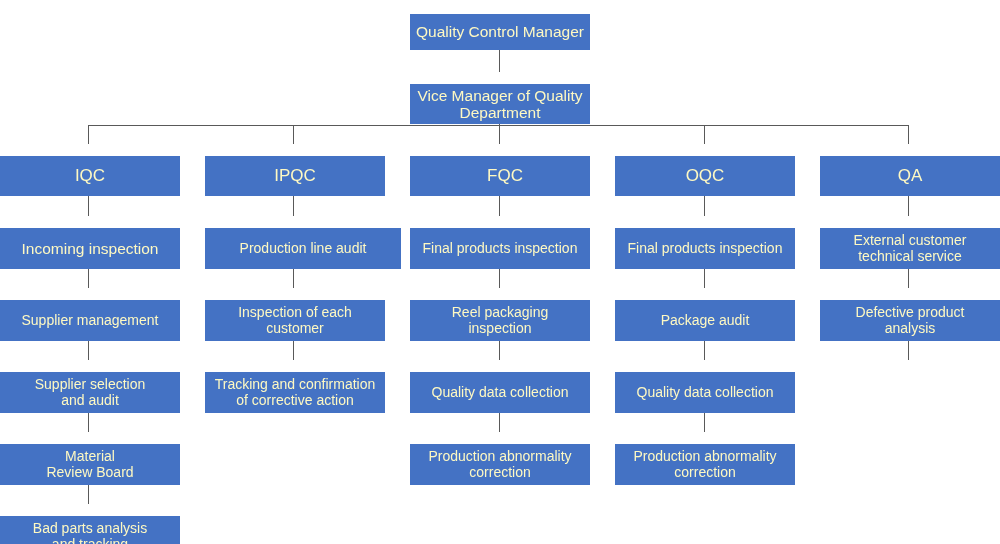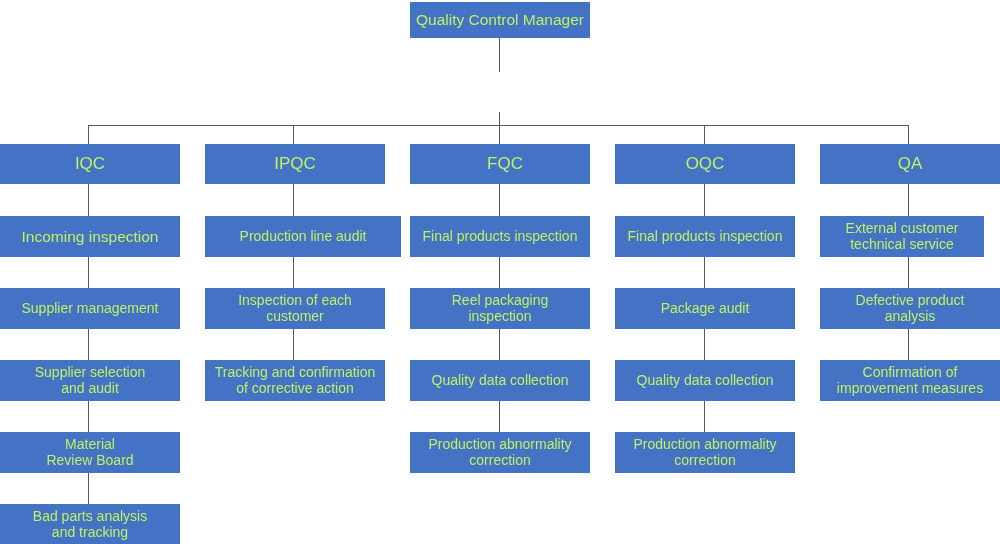--- a/index.html
+++ b/index.html
@@ -15,30 +15,31 @@
   }
   #chart {
     position: relative;
     width: 1000px;
     height: 544px;
     background: #ffffff;
   }
   .node {
     position: absolute;
     background: #4472C4;
-    color: #bef264;
+    color: #fef9c3;
     display: flex;
     align-items: center;
     justify-content: center;
     text-align: center;
     line-height: 1.12;
     box-sizing: border-box;
     padding: 2px 6px;
     z-index: 2;
     white-space: pre-line;
+    margin-top: 12px;
   }
   .node.root   { font-size: 15.5px; }
   .node.deputy { font-size: 15.5px; }
   .node.dept   { font-size: 17px; }
   .node.task   { font-size: 14px; }
   .node.task-lg { font-size: 15.5px; }
 
   .vline {
     position: absolute;
     width: 1px;
@@ -54,20 +55,22 @@
 </style>
 </head>
 <body>
 
 <div id="chart">
 
   <div class="node root" style="left:410px; top:2px; width:180px; height:36px;">Quality Control Manager</div>
 
   <div class="vline" style="left:499px; top:38px; height:34px;"></div>
 
+  <div class="node deputy" style="left:410px; top:72px; width:180px; height:40px;">Vice Manager of Quality
+Department</div>
 
   <div class="vline" style="left:499px; top:112px; height:13px;"></div>
   <div class="hline" style="left:88px; top:125px; width:821px;"></div>
 
   <div class="vline" style="left:88px;  top:125px; height:19px;"></div>
   <div class="vline" style="left:293px; top:125px; height:19px;"></div>
   <div class="vline" style="left:499px; top:125px; height:19px;"></div>
   <div class="vline" style="left:704px; top:125px; height:19px;"></div>
   <div class="vline" style="left:908px; top:125px; height:19px;"></div>
 
@@ -114,22 +117,20 @@
   <div class="node task" style="left:615px; top:216px; width:180px; height:41px;">Final products inspection</div>
   <div class="vline" style="left:704px; top:257px; height:31px;"></div>
   <div class="node task" style="left:615px; top:288px; width:180px; height:41px;">Package audit</div>
   <div class="vline" style="left:704px; top:329px; height:31px;"></div>
   <div class="node task" style="left:615px; top:360px; width:180px; height:41px;">Quality data collection</div>
   <div class="vline" style="left:704px; top:401px; height:31px;"></div>
   <div class="node task" style="left:615px; top:432px; width:180px; height:41px;">Production abnormality
 correction</div>
 
   <div class="vline" style="left:908px; top:184px; height:32px;"></div>
-  <div class="node task" style="left:820px; top:216px; width:164px; height:41px;">External customer
+  <div class="node task" style="left:820px; top:216px; width:180px; height:41px;">External customer
 technical service</div>
   <div class="vline" style="left:908px; top:257px; height:31px;"></div>
   <div class="node task" style="left:820px; top:288px; width:180px; height:41px;">Defective product
 analysis</div>
   <div class="vline" style="left:908px; top:329px; height:31px;"></div>
-  <div class="node task" style="left:820px; top:360px; width:180px; height:41px;">Confirmation of
-improvement measures</div>
 
 </div>
 
 </body></html>

